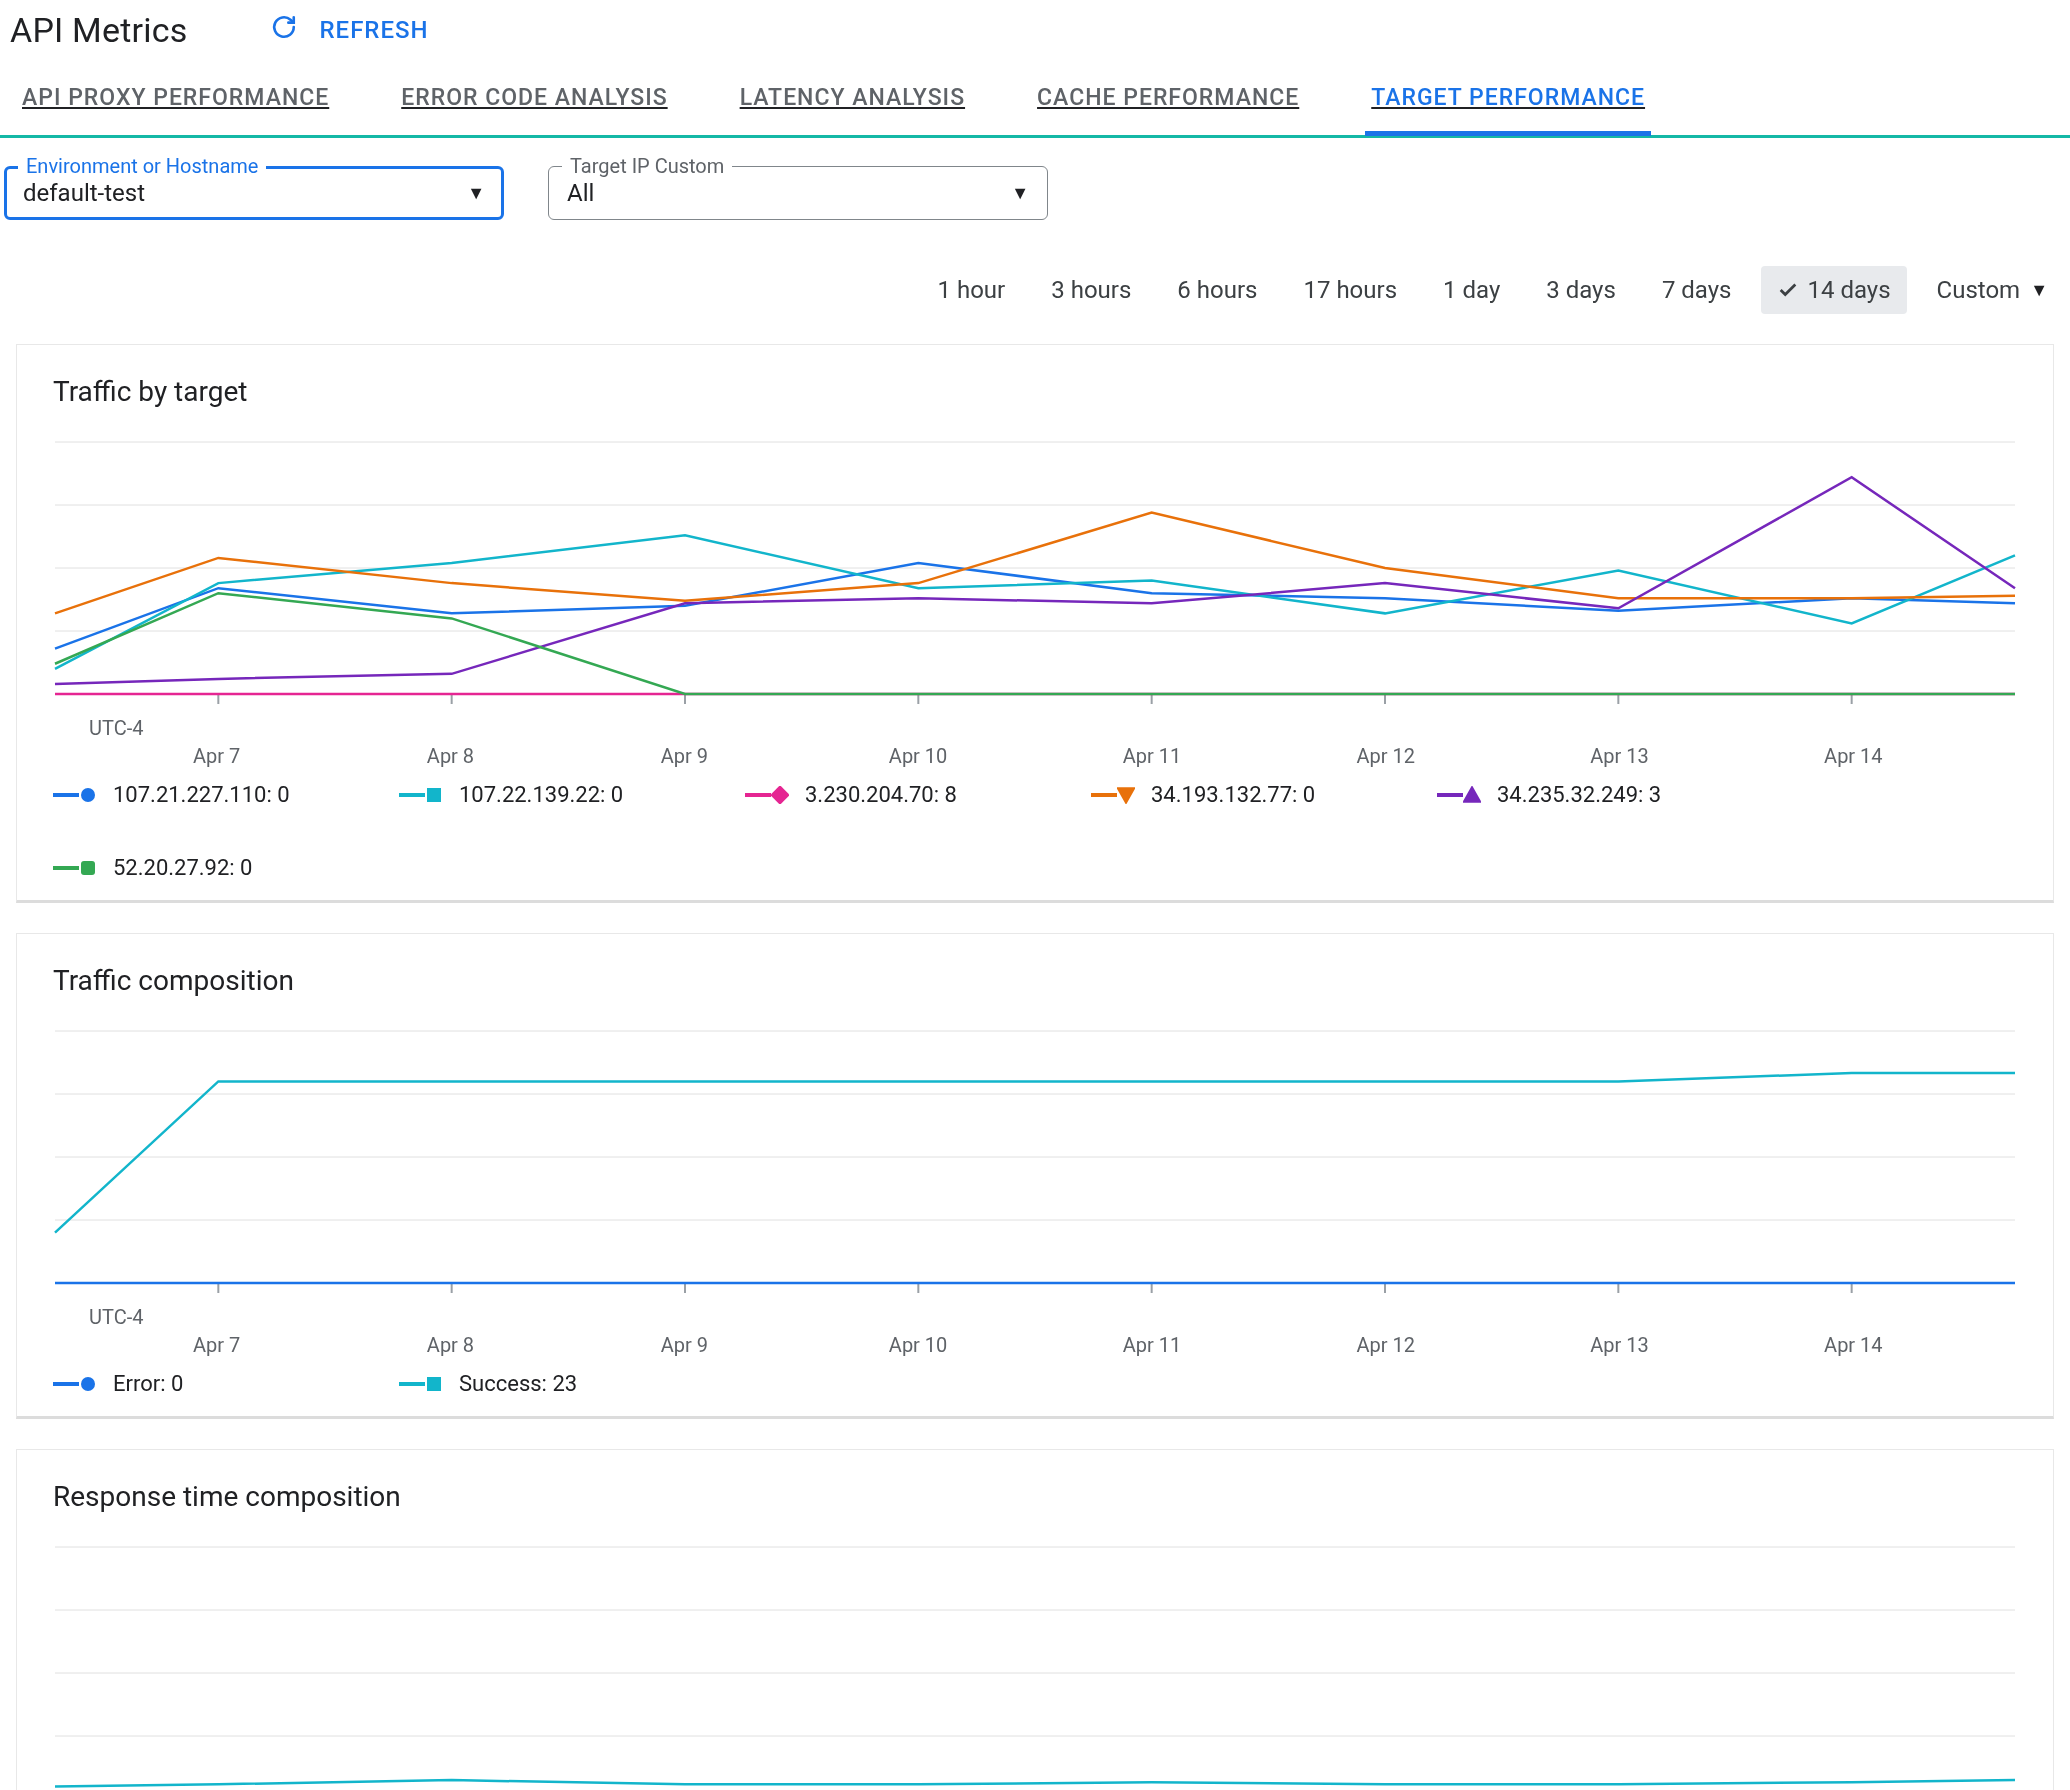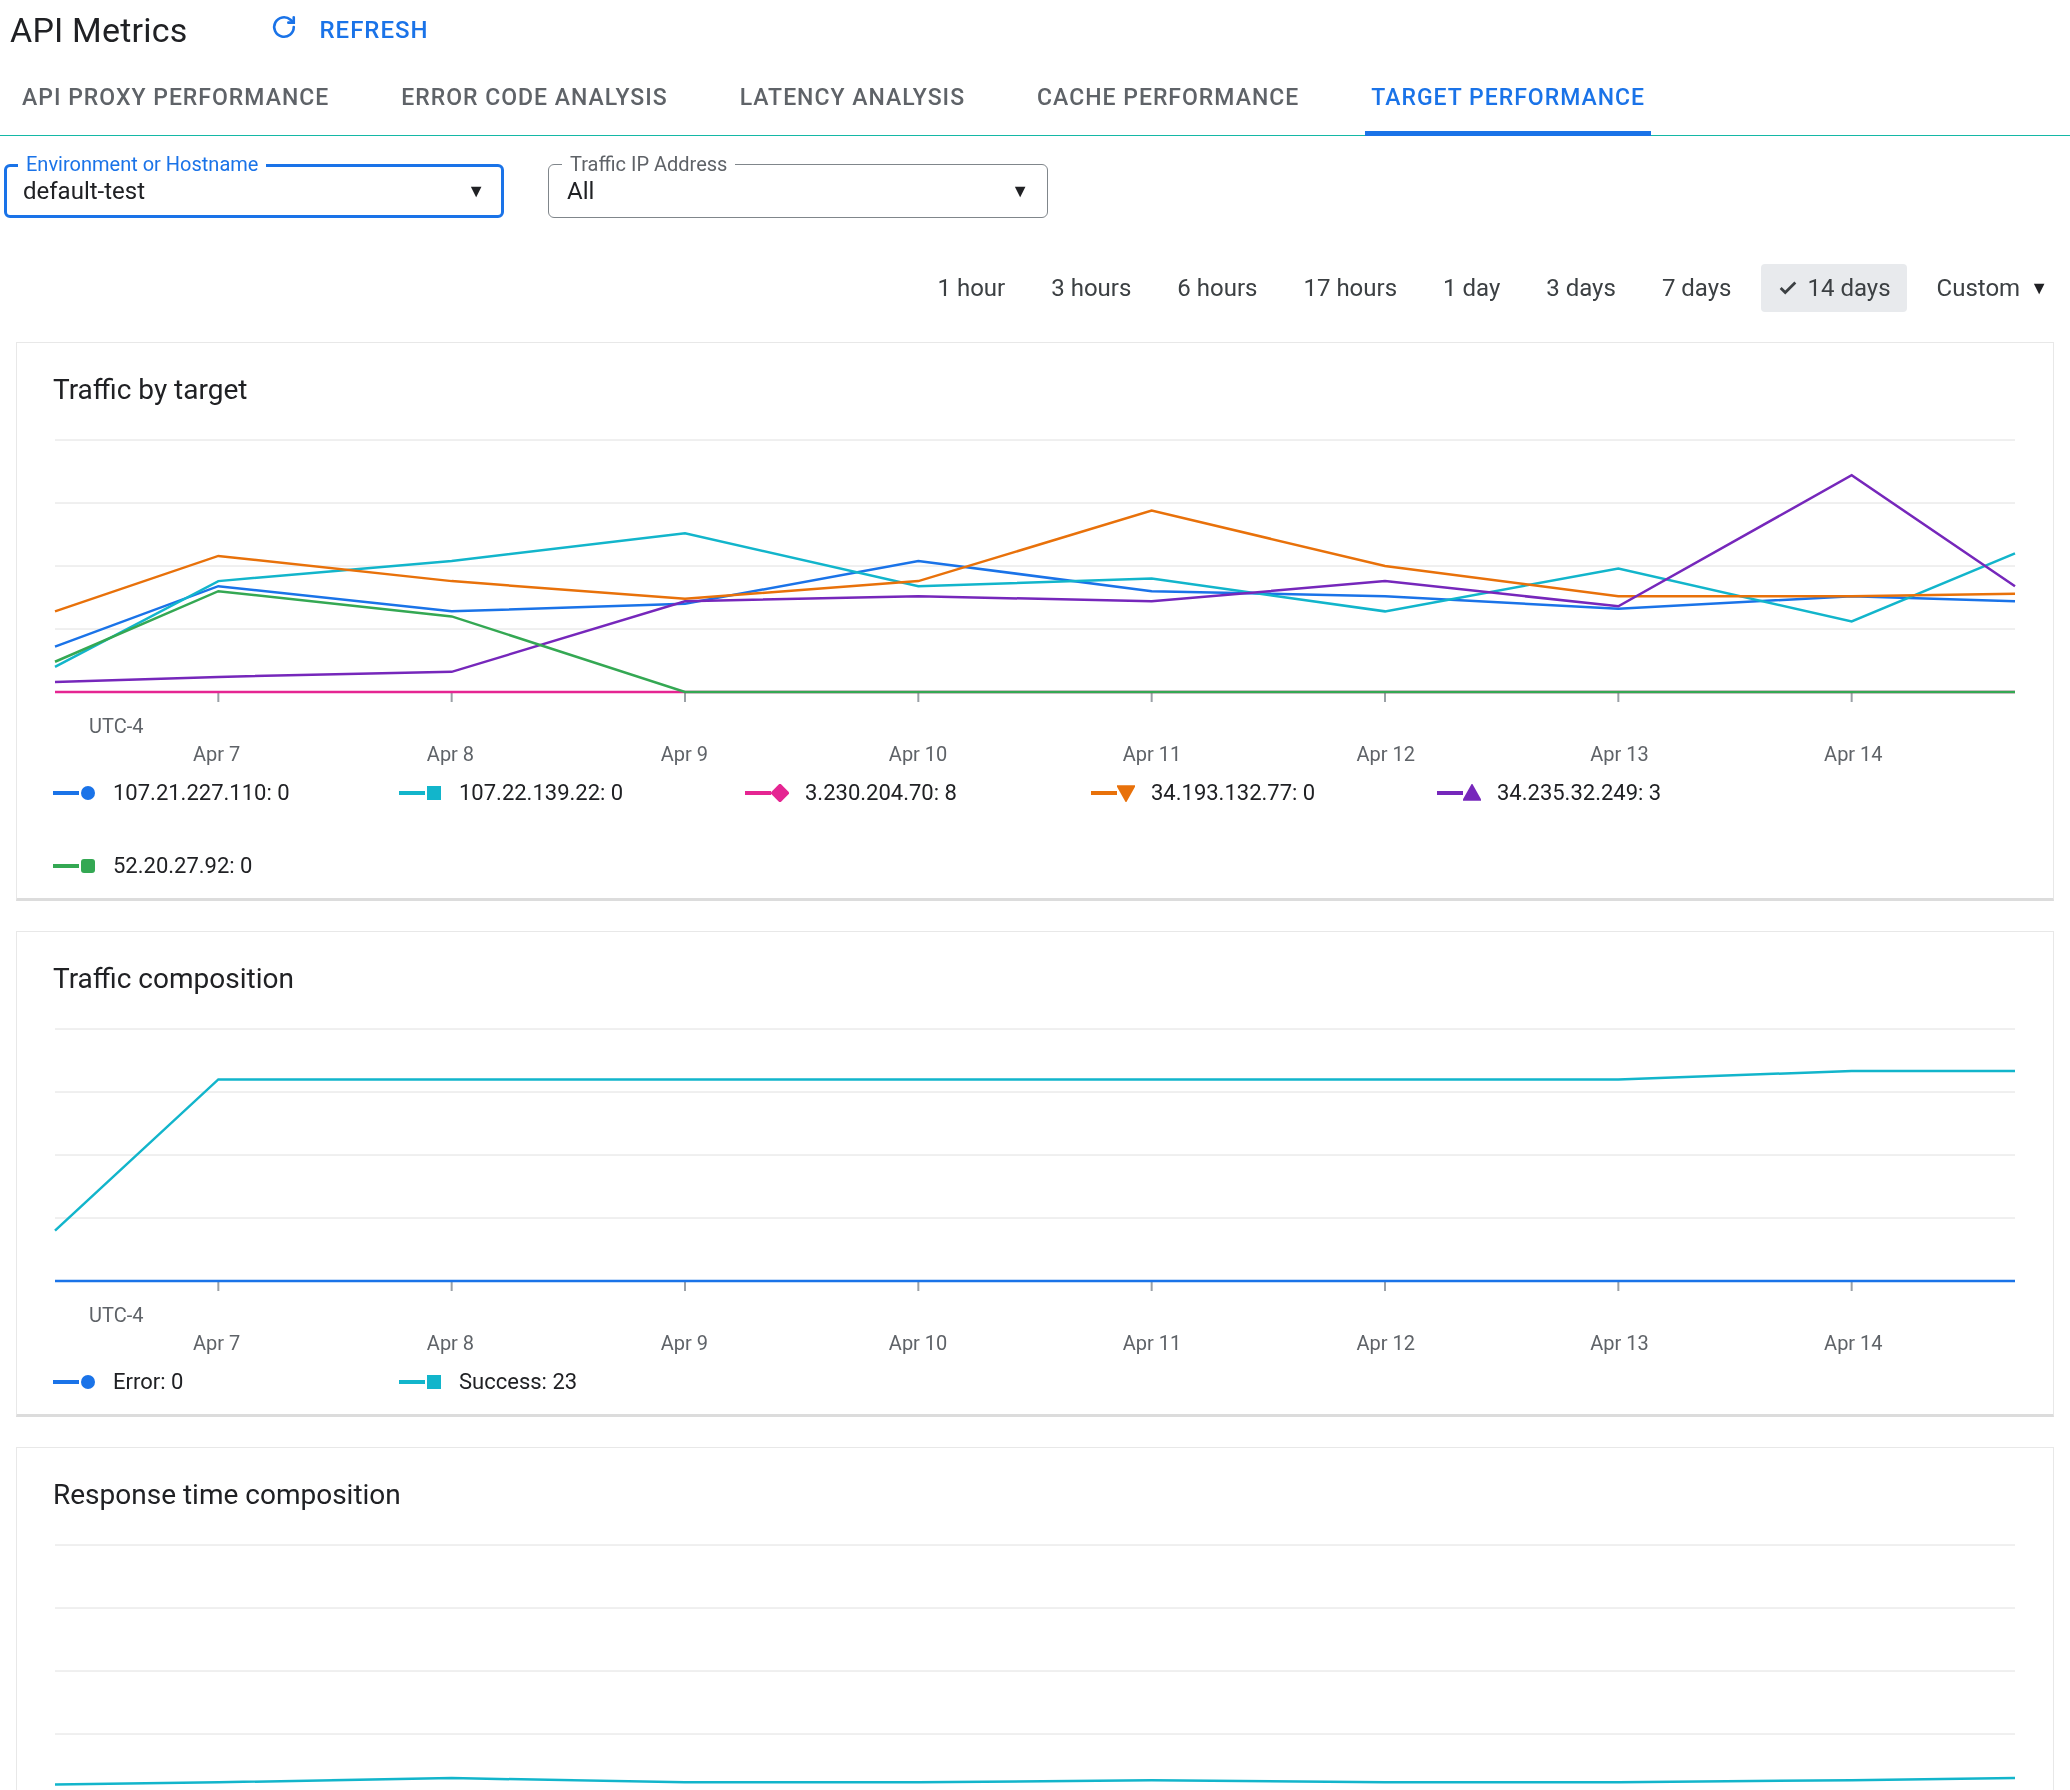--- a/index.html
+++ b/index.html
@@ -19,21 +19,22 @@
     font-size: 34px; font-weight: 400; letter-spacing: 0.2px; margin-right: 84px;
   }
   .refresh-btn {
     display: inline-flex; align-items: center; gap: 22px;
     color: #1a73e8; font-size: 24px; font-weight: 500; letter-spacing: 1px;
     cursor: pointer; user-select: none;
   }
   .refresh-btn svg { width: 26px; height: 26px; }
   .tabs {
     display: flex; gap: 60px; padding: 0 16px;
-    border-bottom: 1px solid #14b8a6;
+    border-bottom: 3px solid #14b8a6;
+    text-decoration: underline;
   }
   .tab {
     padding: 20px 6px; font-size: 23px; letter-spacing: 1px; color: #5f6368;
     font-weight: 500; cursor: pointer;
   }
   .tab.active { color: #1a73e8; border-bottom: 5px solid #1a73e8; margin-bottom: -1px; }
   .filters { display: flex; gap: 44px; padding: 28px 4px 20px 4px; }
   .field { position: relative; }
   .field-label {
     position: absolute; top: -12px; left: 14px; background: #fff; padding: 0 8px;
@@ -104,21 +105,21 @@
 
   <div class="filters">
     <div class="field focused">
       <div class="field-label">Environment or Hostname</div>
       <div class="field-box">
         <span>default-test</span>
         <span class="chev">▼</span>
       </div>
     </div>
     <div class="field">
-      <div class="field-label">Traffic IP Address</div>
+      <div class="field-label">Target IP Custom</div>
       <div class="field-box">
         <span>All</span>
         <span class="chev">▼</span>
       </div>
     </div>
   </div>
 
   <div class="time-chips" id="chips-row">
       <div class="chip">1 hour</div>
       <div class="chip">3 hours</div>

